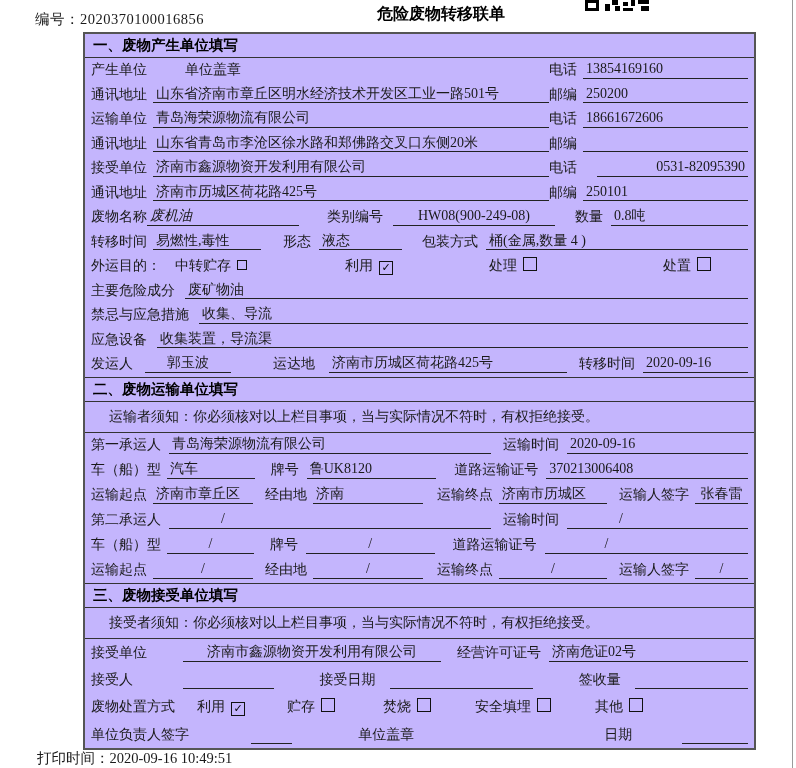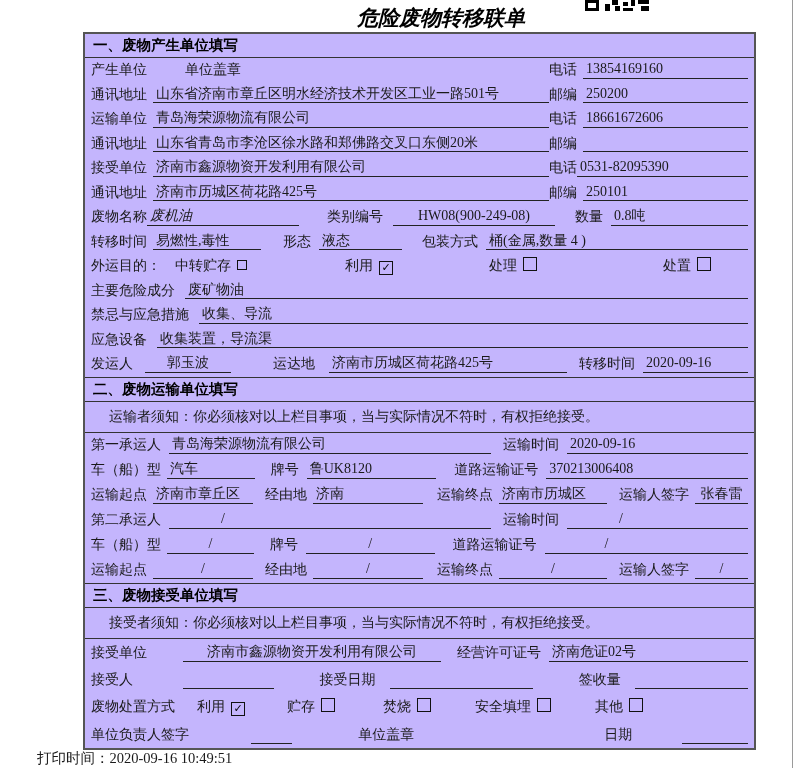--- a/index.html
+++ b/index.html
@@ -1,21 +1,21 @@
 <!DOCTYPE html>
 <html><head>
 <meta charset="utf-8">
 <style>
   html,body{margin:0;padding:0;background:#fff;}
   .sheet{position:relative;width:796px;height:768px;background:#ffffff;overflow:hidden;
          font-family:"Liberation Serif","DejaVu Serif",serif;color:#1a1a1a;font-size:14px;}
   .page-edge{position:absolute;top:0;right:3px;width:1px;height:768px;background:#9a9a9a;}
   .doc-number{position:absolute;left:35px;top:10px;font-size:14.5px;letter-spacing:.5px;}
   .doc-title{position:absolute;left:0;right:0;top:4px;text-align:center;padding-left:86px;
-             font-family:"Liberation Sans","DejaVu Sans",sans-serif;font-weight:bold;font-size:21px;color:#000;font-style:italic;}
+             font-family:"Liberation Sans","DejaVu Sans",sans-serif;font-weight:bold;font-size:16px;color:#000;}
   .qr-frag{position:absolute;left:585px;top:0;width:64px;height:12px;}
   .form-table{position:absolute;left:83px;top:32px;width:673px;border:2px solid #555;background:#c4b5fd;box-sizing:border-box;}
   .sec-h{height:23px;line-height:22px;padding-left:8px;font-weight:bold;font-size:14.5px;
          font-family:"Liberation Sans","DejaVu Sans",sans-serif;border-bottom:1px solid #333;color:#000;}
   .sec-h.bt{border-top:1px solid #333;}
   .notice{height:30px;line-height:30px;padding-left:24px;border-bottom:1px solid #333;font-size:14px;}
   .row{display:flex;align-items:flex-end;padding:0 6px 4px 6px;box-sizing:border-box;}
   .r24{height:24.5px;} .r25{height:25px;} .r27{height:27px;}
   .lb{white-space:nowrap;line-height:1.15;}
   .ul{border-bottom:1px solid #222;white-space:nowrap;padding:0 3px;box-sizing:border-box;min-height:17px;line-height:1.15;}
@@ -27,20 +27,21 @@
   .cb.sm{width:8px;height:8px;line-height:8px;font-size:8px;vertical-align:0;}
   .opt{white-space:nowrap;}
   .print-time{position:absolute;left:37px;top:749px;font-size:14.5px;}
 </style>
 </head>
 <body>
 
 <div class="sheet">
   <div class="page-edge"></div>
 
+  <div class="doc-number"><span>编号：</span><span>2020370100016856</span></div>
   <div class="doc-title">危险废物转移联单</div>
   <svg class="qr-frag" viewBox="0 0 64 12" xmlns="http://www.w3.org/2000/svg">
     <rect x="0" y="0" width="14" height="3" fill="#000"></rect>
       <rect x="0" y="3" width="3" height="6" fill="#000"></rect>
       <rect x="11" y="3" width="3" height="6" fill="#000"></rect>
       <rect x="0" y="8" width="14" height="3" fill="#000"></rect>
     <rect x="20" y="4" width="5" height="7" fill="#000"></rect>
       <rect x="27" y="0" width="6" height="5" fill="#000"></rect>
       <rect x="30" y="6" width="5" height="5" fill="#000"></rect>
     <rect x="38" y="2" width="5" height="4" fill="#000"></rect>
@@ -89,21 +90,21 @@
       <span class="lb">邮编</span>
       <span class="ul fill" style="margin-left:6px;"></span>
     </div>
 
     <div class="row r24">
       <div class="lcol">
         <span class="lb">接受单位</span>
         <span class="ul fill" style="margin-left:6px;">济南市鑫源物资开发利用有限公司</span>
       </div>
       <span class="lb">电话</span>
-      <span class="ul fill" style="margin-left:0;">0531-82095390</span>
+      <span class="ul fill" style="margin-left:20px;text-align:right;">0531-82095390</span>
     </div>
 
     <div class="row r24">
       <div class="lcol">
         <span class="lb">通讯地址</span>
         <span class="ul fill" style="margin-left:6px;">济南市历城区荷花路425号</span>
       </div>
       <span class="lb">邮编</span>
       <span class="ul fill" style="margin-left:6px;">250101</span>
     </div>

